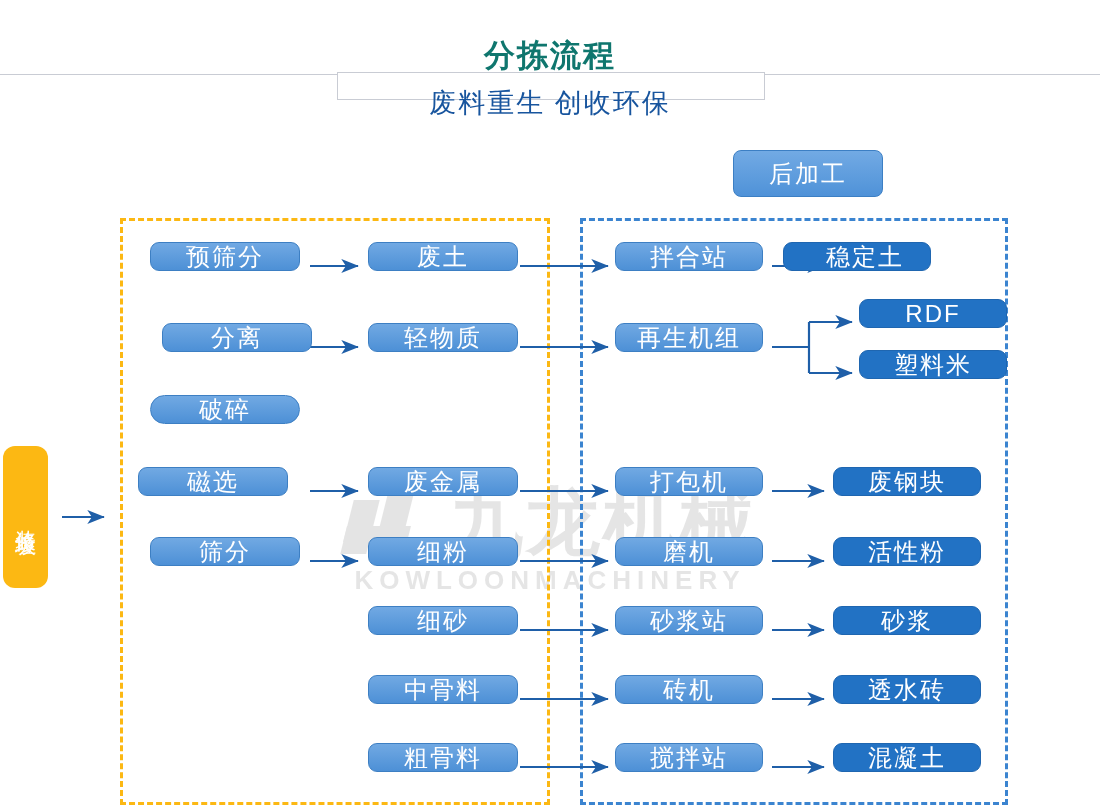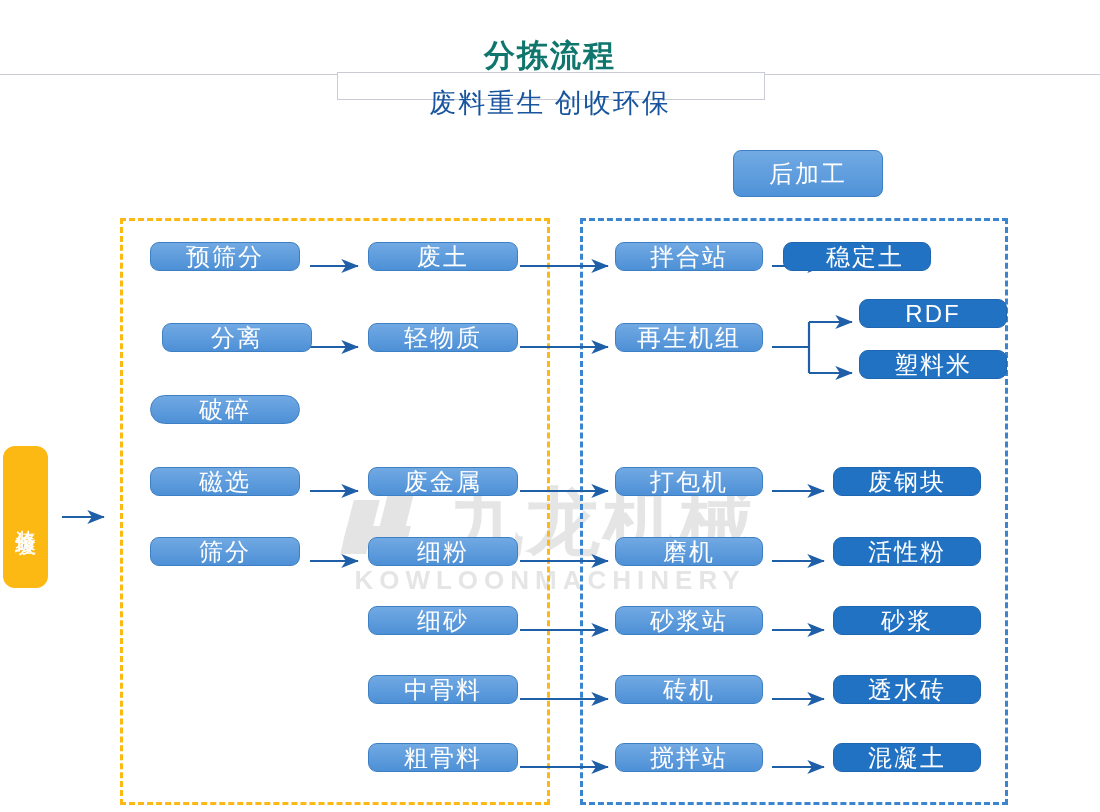--- a/index.html
+++ b/index.html
@@ -187,21 +187,21 @@
       <g stroke="#1f5fa8" stroke-width="2.2" fill="none">
         <path d="M772,347 L809,347"></path>
         <path d="M809,322 L809,373"></path>
       </g>
     </svg>
   </div>
 
   <div class="node light w150 h47" style="left:150px;top:242px;">预筛分</div>
   <div class="node light w150 h47" style="left:138px;top:323px;margin-left:24px;">分离</div>
   <div class="node light w150 h47" style="left:150px;top:395px;border-radius:18px;">破碎</div>
-  <div class="node light w150 h47" style="left:150px;top:467px;">磁选</div>
+  <div class="node light w150 h47" style="left:138px;top:467px;">磁选</div>
   <div class="node light w150 h47" style="left:150px;top:537px;">筛分</div>
 
   <div class="node light w150 h47" style="left:368px;top:323px;">轻物质</div>
   <div class="node light w150 h47" style="left:368px;top:242px;">废土</div>
   <div class="node light w150 h47" style="left:368px;top:467px;">废金属</div>
   <div class="node light w150 h47" style="left:368px;top:537px;">细粉</div>
   <div class="node light w150 h47" style="left:368px;top:606px;text-align:right;">细砂</div>
   <div class="node light w150 h47" style="left:368px;top:675px;">中骨料</div>
   <div class="node light w150 h47" style="left:368px;top:743px;">粗骨料</div>
 

